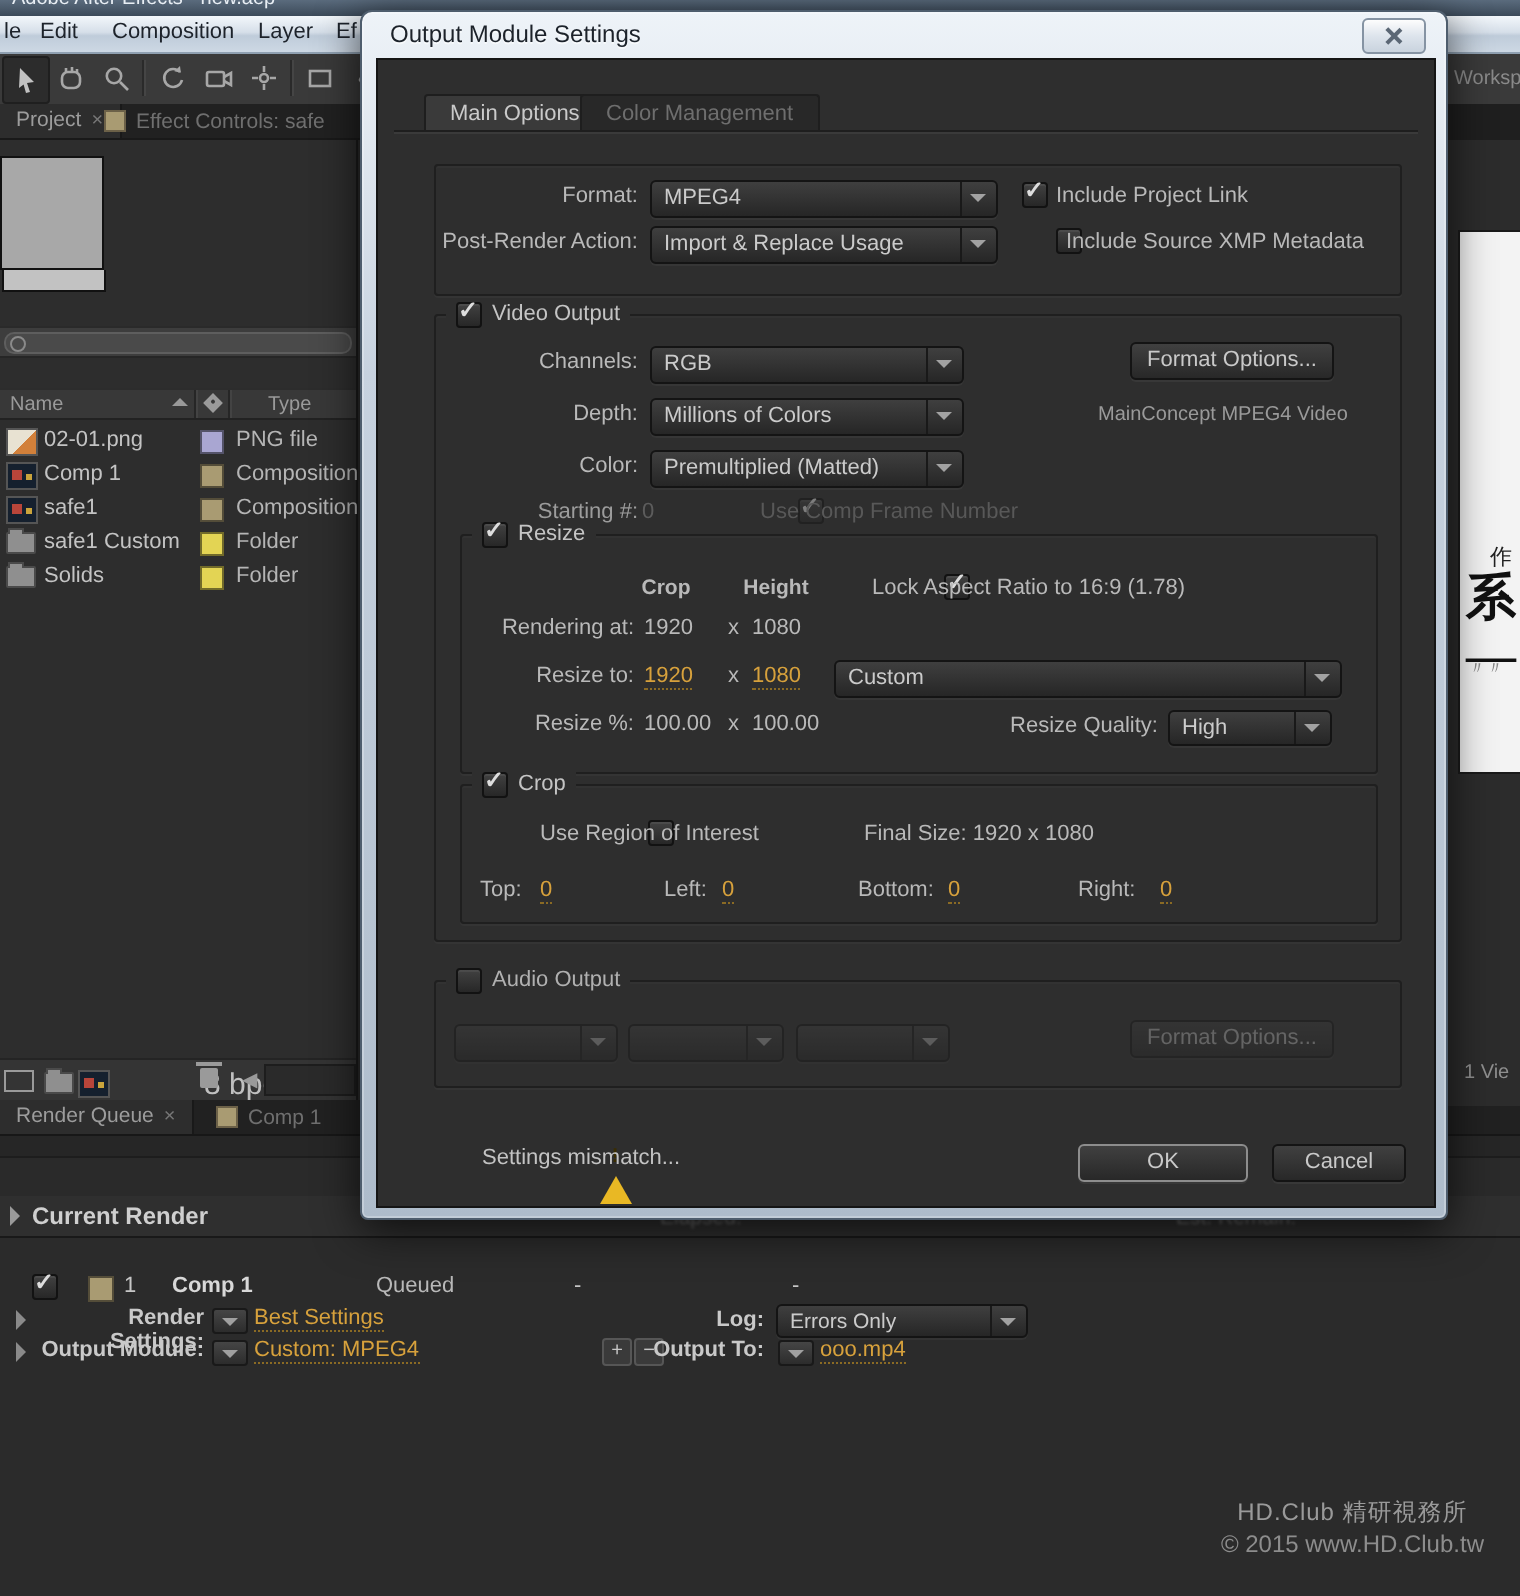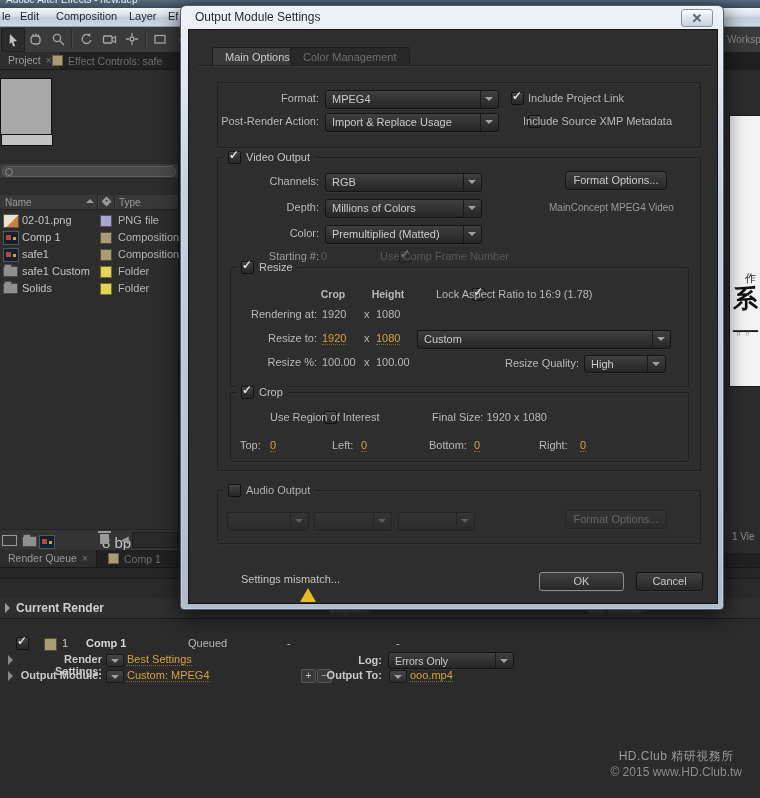--- a/index.html
+++ b/index.html
@@ -202,21 +202,21 @@
       <div class="searchpill">
           <span class="searchdot"></span>
         </div>
     </div>
     <div class="lhdr">
       <span class="abs" style="left:5px;top:2px">Name</span>
       <span class="sortup"></span>
       <span class="vline" style="left:97px"></span>
       <span class="tagicon" style="position:absolute;left:103px;top:3px"></span>
       <span class="vline" style="left:114px"></span>
-      <span class="abs" style="left:119px;top:2px">Type</span>
+      <span class="abs" style="left:134px;top:2px">Type</span>
     </div>
     <div class="prow" style="top:142px">
       <span class="ic-png"></span>
       <span class="nm">02-01.png</span>
       <span class="swatch" style="background:#a9a6d2"></span>
       <span class="tp">PNG file</span>
     </div>
     <div class="prow" style="top:159px">
       <span class="ic-comp"></span>
       <span class="nm">Comp 1</span>
@@ -336,21 +336,21 @@
           <span class="dd-arrow"></span>
       </div>
       <span class="cb checked abs" style="left:322px;top:61px"></span>
       <span class="lab abs" style="left:339px;top:62px">Include Project Link</span>
       <span class="lab rlab abs" style="left:30px;top:85px;width:100px">Post-Render Action:</span>
       <div class="dd abs" style="left:136px;top:83px;width:172px">
         <span class="dd-text">Import &amp; Replace Usage</span>
           <span class="dd-arrow"></span>
       </div>
       <span class="cb abs" style="left:322px;top:84px"></span>
-      <span class="lab abs" style="left:334px;top:85px">Include Source XMP Metadata</span>
+      <span class="lab abs" style="left:344px;top:85px">Include Source XMP Metadata</span>
 
       
       <div class="grp" style="left:28px;top:127px;width:482px;height:312px"></div>
       <span class="grp-label" style="left:34px;top:120px">
         <span class="cb checked"></span>
         <span>Video Output</span>
       </span>
       <span class="lab rlab abs" style="left:30px;top:145px;width:100px">Channels:</span>
       <div class="dd abs" style="left:136px;top:143px;width:155px">
         <span class="dd-text">RGB</span>

